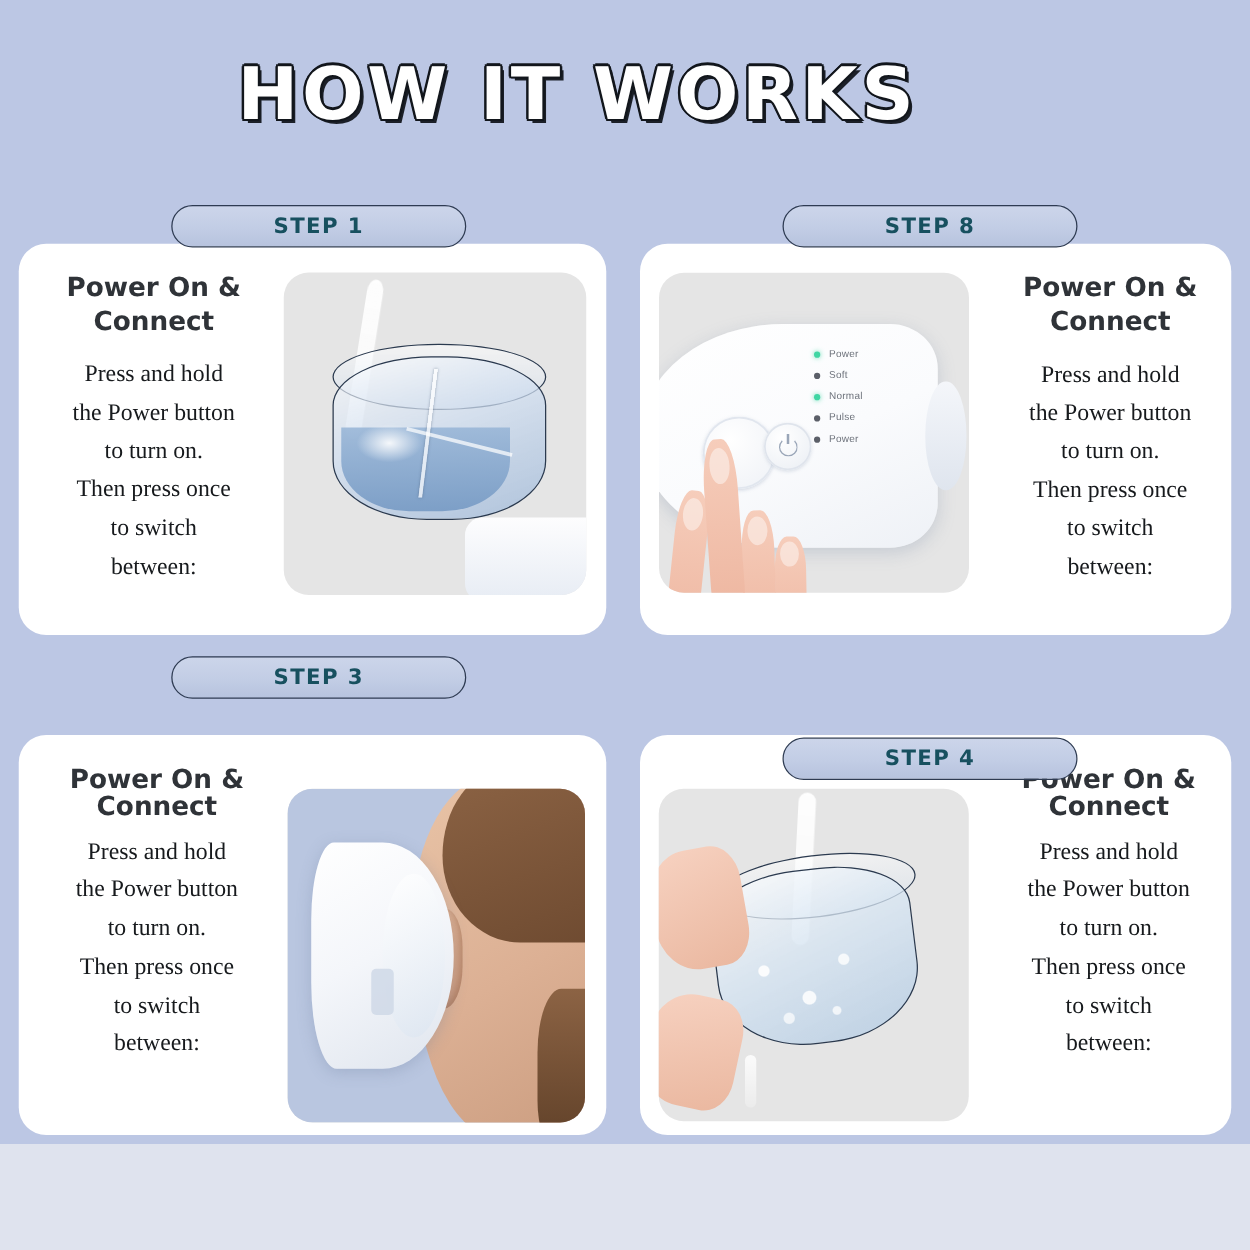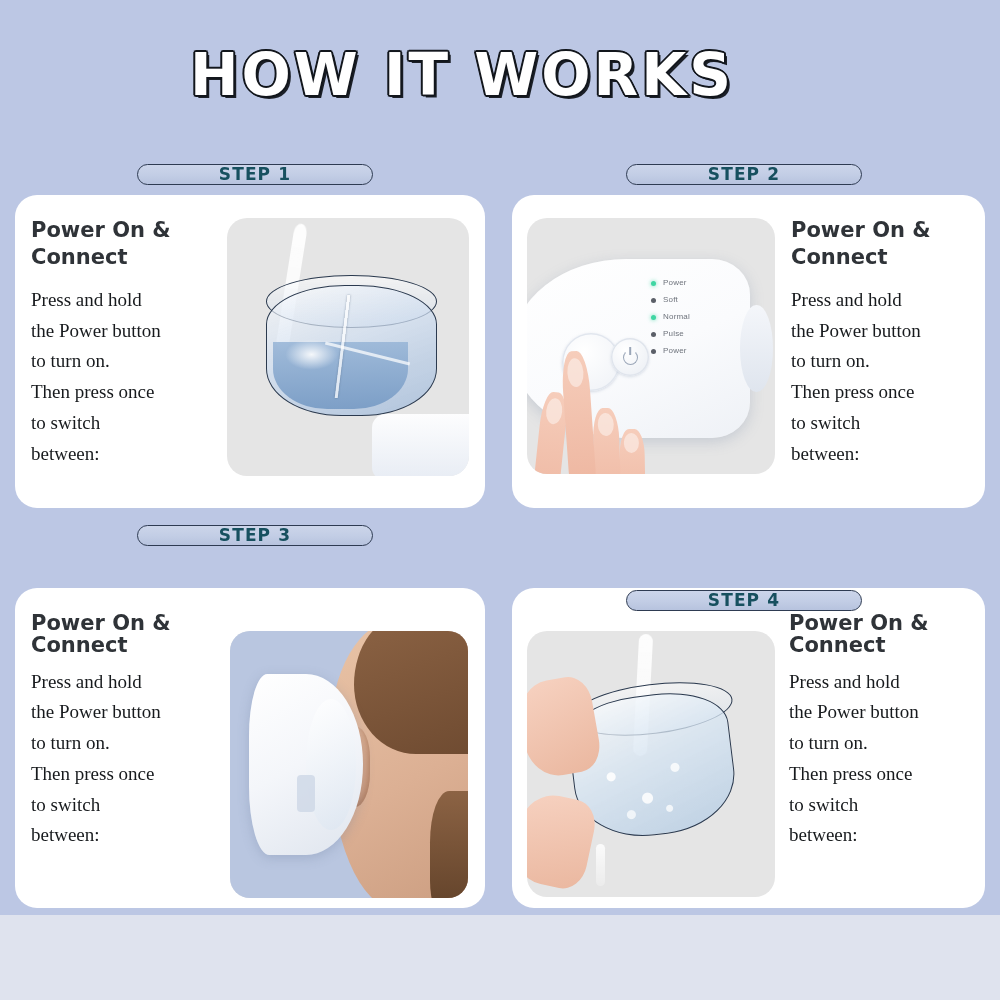--- a/index.html
+++ b/index.html
@@ -41,21 +41,21 @@
     paint-order: stroke fill;
     text-shadow:
       2px 0 0 #12161c, -2px 0 0 #12161c,
       0 2px 0 #12161c, 0 -2px 0 #12161c,
       3px 3px 0 rgba(18,22,28,0.95);
   }
 
   
   .badge {
     position: absolute;
-    height: 21px;
+    height: 34px;
     border: 1.4px solid #2e3b52;
     border-radius: 18px;
     background: linear-gradient(180deg, #ccd5ea 0%, #c2cde5 55%, #b7c3de 100%);
     box-sizing: border-box;
     display: flex;
     align-items: center;
     justify-content: center;
     z-index: 5;
   }
   .badge-text {
@@ -69,20 +69,21 @@
 
   
   .card {
     position: absolute;
     background: #ffffff;
     border-radius: 22px;
     box-sizing: border-box;
     overflow: hidden;
     display: flex;
     align-items: flex-start;
+    text-align: center;
   }
   .card.txt-left  { flex-direction: row; }
   .card.txt-right { flex-direction: row-reverse; }
 
   .text-col {
     box-sizing: border-box;
     flex: 0 0 auto;
   }
   .heading {
     font-family: "DejaVu Sans", sans-serif;
@@ -408,21 +409,21 @@
         <div class="tank1-water"></div>
         <div class="tank1-divider"></div>
         <div class="tank1-divider2"></div>
         <div class="splash"></div>
         <div class="base-unit"></div>
       </div>
     </div>
   </div>
 
   <div class="badge" style="left:626px; top:164px; width:236px;">
-    <span class="badge-text">STEP 2</span>
+    <span class="badge-text">STEP 8</span>
   </div>
 
   <div class="card txt-right" style="left:512px; top:195px; width:473px; height:313px; padding:22px 0 0 0;">
     <div class="text-col" style="width:210px; padding-left:16px;">
       <p class="heading">Power On &amp; Connect</p>
       <p class="body-text">Press and hold
 the Power button
 to turn on.
 Then press once
 to switch

